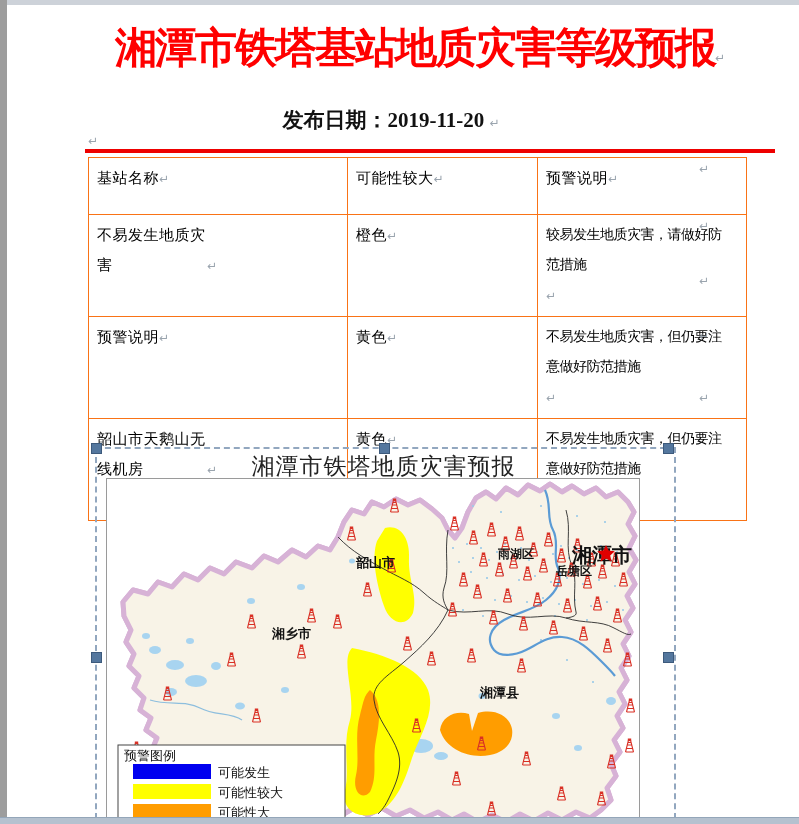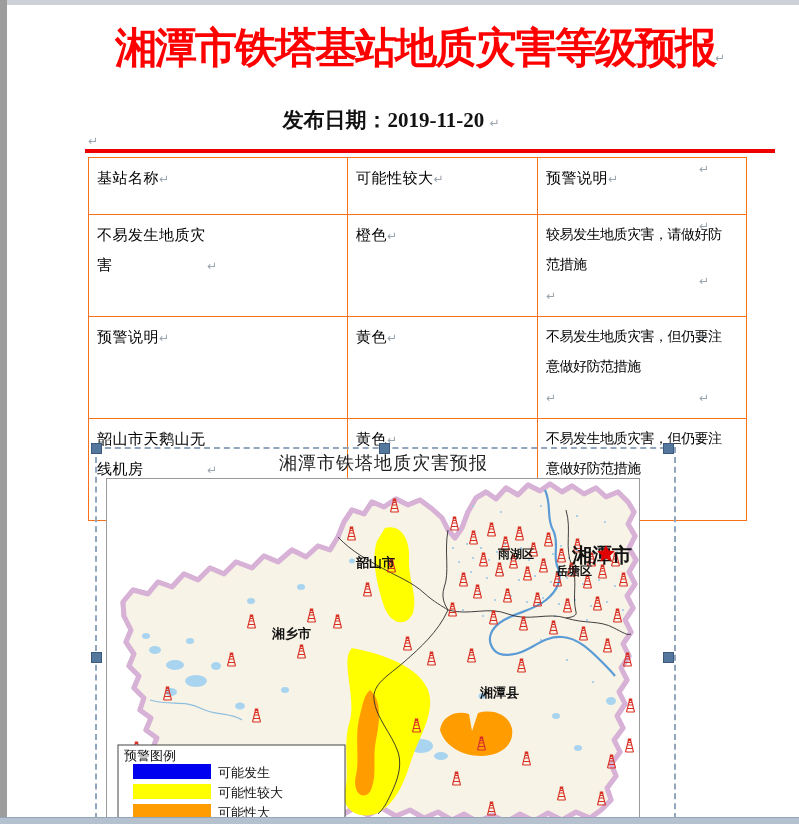--- a/index.html
+++ b/index.html
@@ -24,21 +24,21 @@
   td.c-level{width:173px;}
   td.c-desc{width:192px;}
   .name-wrap{max-width:110px;display:inline-block;}
   .desc-wrap{max-width:182px;display:inline-block;font-size:14px;letter-spacing:-0.5px;}
   .rowend{position:absolute;left:699px;}
   
   .sel-frame{position:absolute;left:95px;top:447px;width:577px;height:380px;
              border:2px dashed #92a7bf;border-bottom:none;z-index:5;pointer-events:auto;}
   .handle{position:absolute;width:9px;height:9px;background:#54779e;border:1px solid #3d5a7c;z-index:6;}
   .map-title{position:absolute;left:95px;top:451px;width:577px;text-align:center;
-             font-size:18px;color:#222;letter-spacing:1px;z-index:2;}
+             font-size:23px;color:#222;letter-spacing:1px;z-index:2;}
   .map-box{position:absolute;left:106px;top:478px;z-index:1;}
   svg{display:block;}
   .bottom-bar{position:absolute;left:0;top:817px;width:799px;height:7px;background:#b5c1cf;
               border-top:1px solid #94a6b9;z-index:50;}
   .map-label{font-family:"Liberation Sans",sans-serif;font-weight:bold;fill:#111;}
 </style>
 </head>
 <body>
 
 <div class="strip-top"></div>

